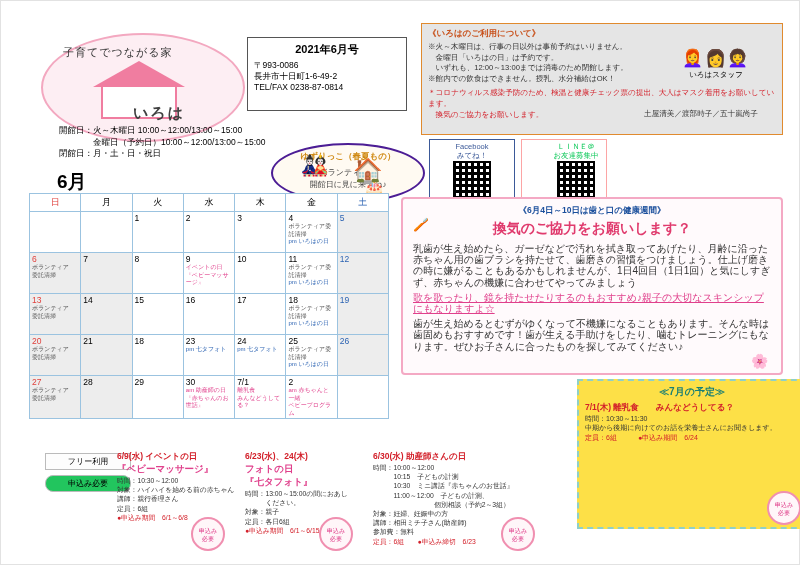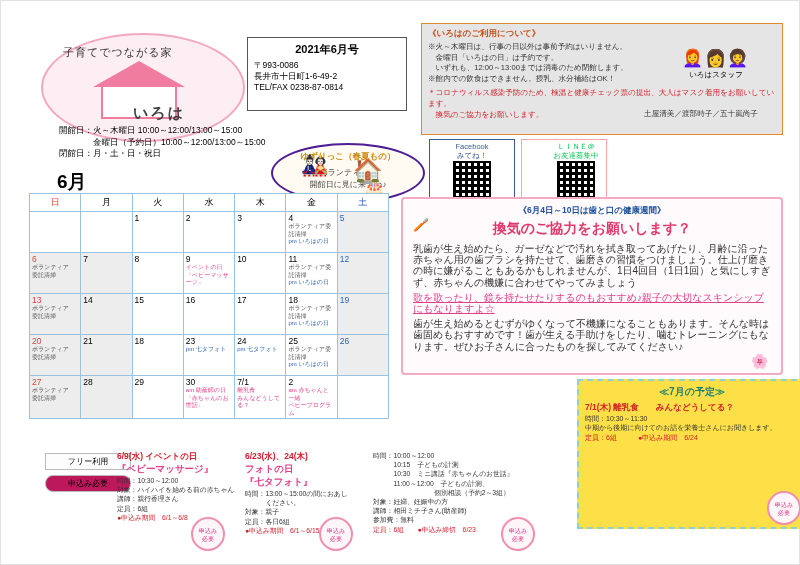--- a/index.html
+++ b/index.html
@@ -73,21 +73,21 @@
   .july .t{text-align:center;font-size:10px;font-weight:bold;color:#1b7f73;margin-bottom:3px;}
   .july .e{margin-bottom:4px;}
   .july .en{font-size:8.5px;font-weight:bold;color:#d3202a;}
   .july .l{font-size:7px;line-height:9.4px;color:#333;}
   .july .red{color:#d3202a;}
 
   
   .legend{position:absolute;left:44px;top:452px;width:86px;}
   .legend .row{height:15px;margin-bottom:5px;border:1px solid #bbb;font-size:8px;text-align:center;line-height:15px;}
   .legend .r1{background:#fdfdfd;}
-  .legend .r2{background:#be185d;border-radius:8px;}
+  .legend .r2{background:#22c55e;border-radius:8px;}
 
   .ebox{position:absolute;top:448px;height:108px;box-sizing:border-box;padding:2px 4px;}
   .ebox .hd{font-size:8.5px;font-weight:bold;color:#d3202a;}
   .ebox .ti{font-size:9.5px;font-weight:bold;color:#e0408c;}
   .ebox .l{font-size:6.8px;line-height:9.2px;color:#333;}
   .ebox .red{color:#d3202a;}
   .e1{left:112px;width:128px;}
   .e2{left:240px;width:128px;}
   .e3{left:368px;width:180px;}
 
@@ -360,20 +360,21 @@
     <div class="l">時間：13:00～15:00の間におあし</div>
     <div class="l">　　　ください。</div>
     <div class="l">対象：親子</div>
     <div class="l">定員：各日6組</div>
     <div class="l red">●申込み期間　6/1～6/15</div>
     <div class="stamp" style="left:78px;top:68px;white-space:pre-line;">申込み
 必要</div>
   </div>
 
   <div class="ebox e3">
+    <div class="hd">6/30(水)  助産師さんの日</div>
     <div class="l">時間：10:00～12:00</div>
     <div class="l">　　　10:15　子どもの計測</div>
     <div class="l">　　　10:30　ミニ講話『赤ちゃんのお世話』</div>
     <div class="l">　　　11:00～12:00　子どもの計測、</div>
     <div class="l">　　　　　　　　　個別相談（予約2～3組）</div>
     <div class="l">対象：妊婦、妊娠中の方</div>
     <div class="l">講師：相田ミチ子さん(助産師)</div>
     <div class="l">参加費：無料</div>
     <div class="l red">定員：6組　　●申込み締切　6/23</div>
     <div class="stamp" style="left:132px;top:68px;white-space:pre-line;">申込み

